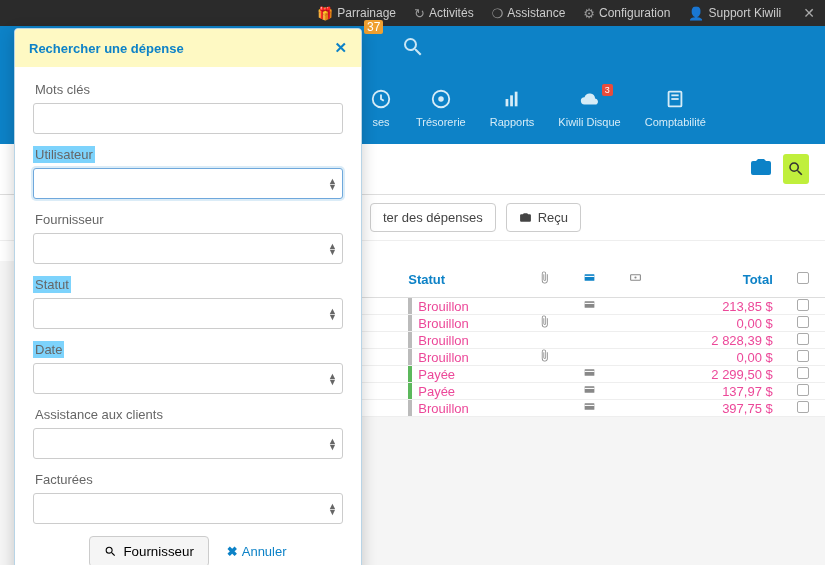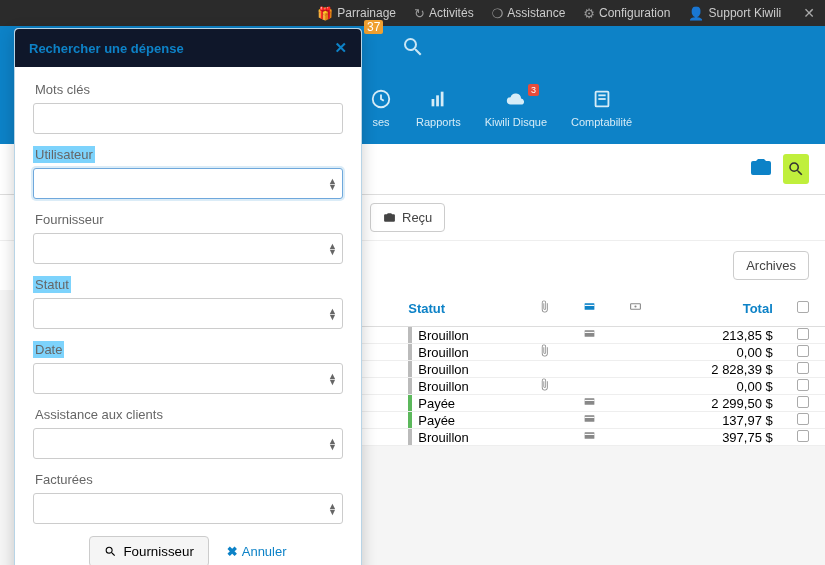--- a/index.html
+++ b/index.html
@@ -141,41 +141,41 @@
   color:#0d82c7;
   font-weight:600;
   padding:10px 8px;
   border-bottom:1px solid #ddd;
 }
 th.r, td.r { text-align:right; }
 th.c, td.c { text-align:center; }
 td {
   padding:0 8px;
   border-bottom:1px solid #eee;
-  color:#000000;
+  color:#ec4899;
 }
 .status-cell { display:flex; align-items:center; gap:6px; }
 .status-bar { width:4px; height:16px; background:#bbb; display:inline-block; }
 .status-bar.green { background:#5cb85c; }
 .mini-icn { color:#888; font-size:13px; }
 .chk { width:12px; height:12px; border:1px solid #aaa; border-radius:2px; display:inline-block; }
 
 
 .modal {
   position:absolute;
   top:28px; left:14px;
   width:348px;
   background:#fff;
   border:1px solid #b8d4e6;
   border-radius:4px;
   box-shadow:0 4px 16px rgba(0,0,0,0.2);
   z-index:100;
 }
 .modal-head {
-  background:#0f172a;
+  background:#fef9c3;
   color:#0d82c7;
   font-weight:600;
   padding:10px 14px;
   display:flex;
   justify-content:space-between;
   align-items:center;
   border-radius:4px 4px 0 0;
 }
 .modal-close { cursor:pointer; font-size:15px; }
 .modal-body { padding:14px 18px 18px; }
@@ -273,20 +273,29 @@
           <svg class="ilg" viewBox="0 0 24 24">
             <circle cx="12" cy="12" r="9" fill="none" stroke="#d6ecf7" stroke-width="2"></circle>
             <path d="M12 7v5l3 2" stroke="#d6ecf7" stroke-width="2" fill="none"></path>
           </svg>
         </span>
       <span>ses</span>
     </div>
     <div class="big-icon">
       <span class="circ">
           <svg class="ilg" viewBox="0 0 24 24">
+            <circle cx="12" cy="12" r="9" fill="none" stroke="#d6ecf7" stroke-width="2"></circle>
+            <circle cx="12" cy="12" r="3" fill="#d6ecf7"></circle>
+          </svg>
+        </span>
+      <span>Trésorerie</span>
+    </div>
+    <div class="big-icon">
+      <span class="circ">
+          <svg class="ilg" viewBox="0 0 24 24">
             <rect x="5" y="12" width="3" height="8" fill="#d6ecf7"></rect>
             <rect x="10" y="8" width="3" height="12" fill="#d6ecf7"></rect>
             <rect x="15" y="4" width="3" height="16" fill="#d6ecf7"></rect>
           </svg>
         </span>
       <span>Rapports</span>
     </div>
     <div class="big-icon">
       <span class="badge-sm">3</span>
       <span class="circ">
@@ -317,31 +326,31 @@
   </span>
   <span class="mag-icon">
     <svg class="i" viewBox="0 0 24 24">
         <path d="M15.5 14h-.79l-.28-.27A6.471 6.471 0 0016 9.5 6.5 6.5 0 109.5 16c1.61 0 3.09-.59 4.23-1.57l.27.28v.79l5 4.99L20.49 19l-4.99-5zm-6 0C7.01 14 5 11.99 5 9.5S7.01 5 9.5 5 14 7.01 14 9.5 11.99 14 9.5 14z"></path>
       </svg>
   </span>
 </div>
 
 <div class="toolbar">
   <button class="btn">
+      <span>ter des dépenses</span>
+    </button>
+  <button class="btn">
     <svg class="ism" viewBox="0 0 24 24">
         <path d="M12 15a3 3 0 100-6 3 3 0 000 6zm8-9h-3l-2-2H9L7 6H4a2 2 0 00-2 2v10a2 2 0 002 2h16a2 2 0 002-2V8a2 2 0 00-2-2z"></path>
       </svg>
     <span>Reçu</span>
   </button>
 </div>
 
 <div class="actions-row">
-  <button class="btn">
-      <span>Archives</span>
-    </button>
 </div>
 
 <div class="table-wrap">
 <table>
   <thead>
     <tr>
       <th>Date</th>
       <th>Statut</th>
       <th class="c"><svg class="ism" viewBox="0 0 24 24" style="fill:#888">
               <path d="M16.5 6v11.5a4 4 0 01-8 0V5a2.5 2.5 0 015 0v10.5a1 1 0 01-2 0V6H10v9.5a2.5 2.5 0 005 0V5a4 4 0 00-8 0v12.5a5.5 5.5 0 0011 0V6h-1.5z"></path>

